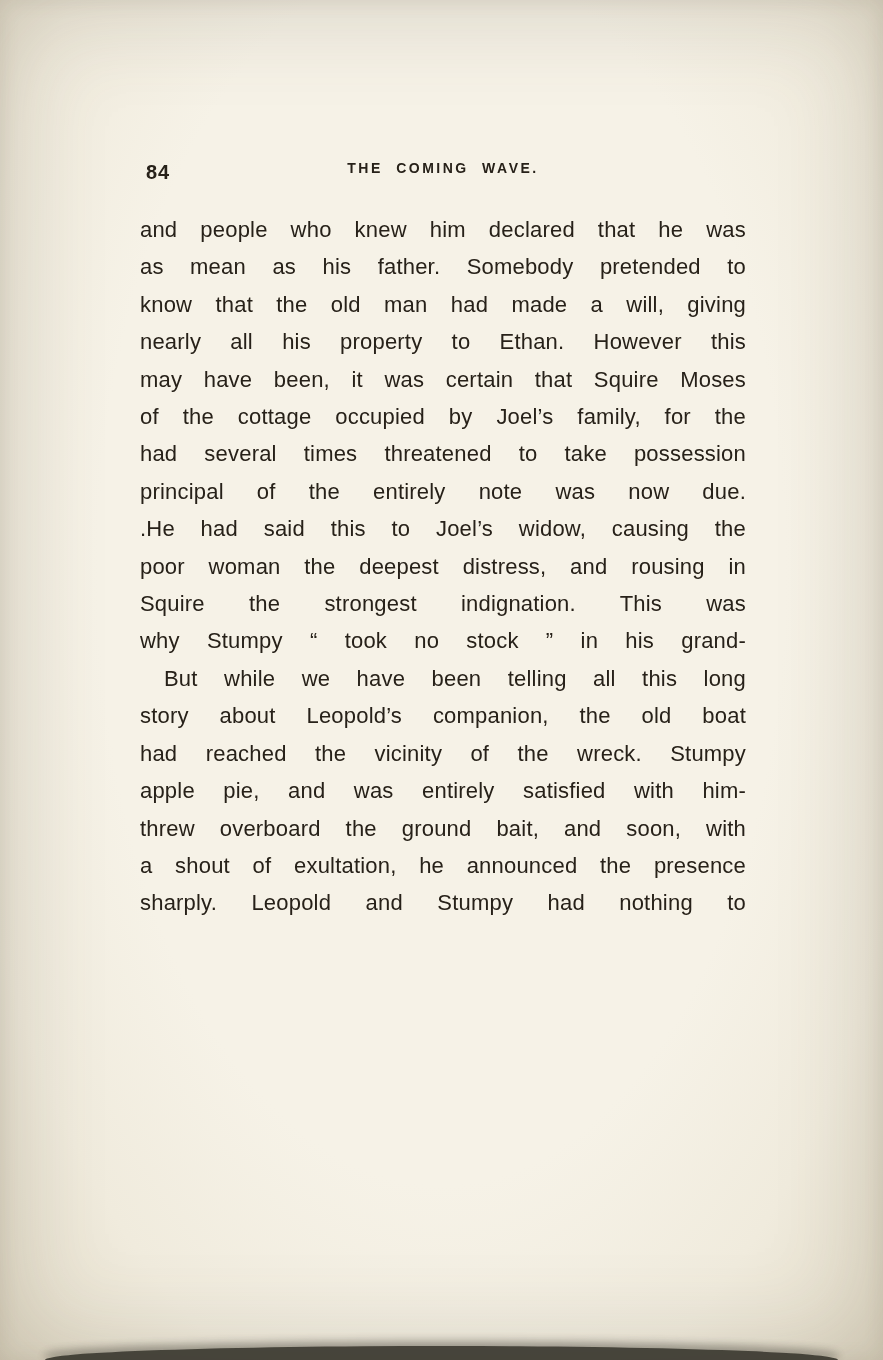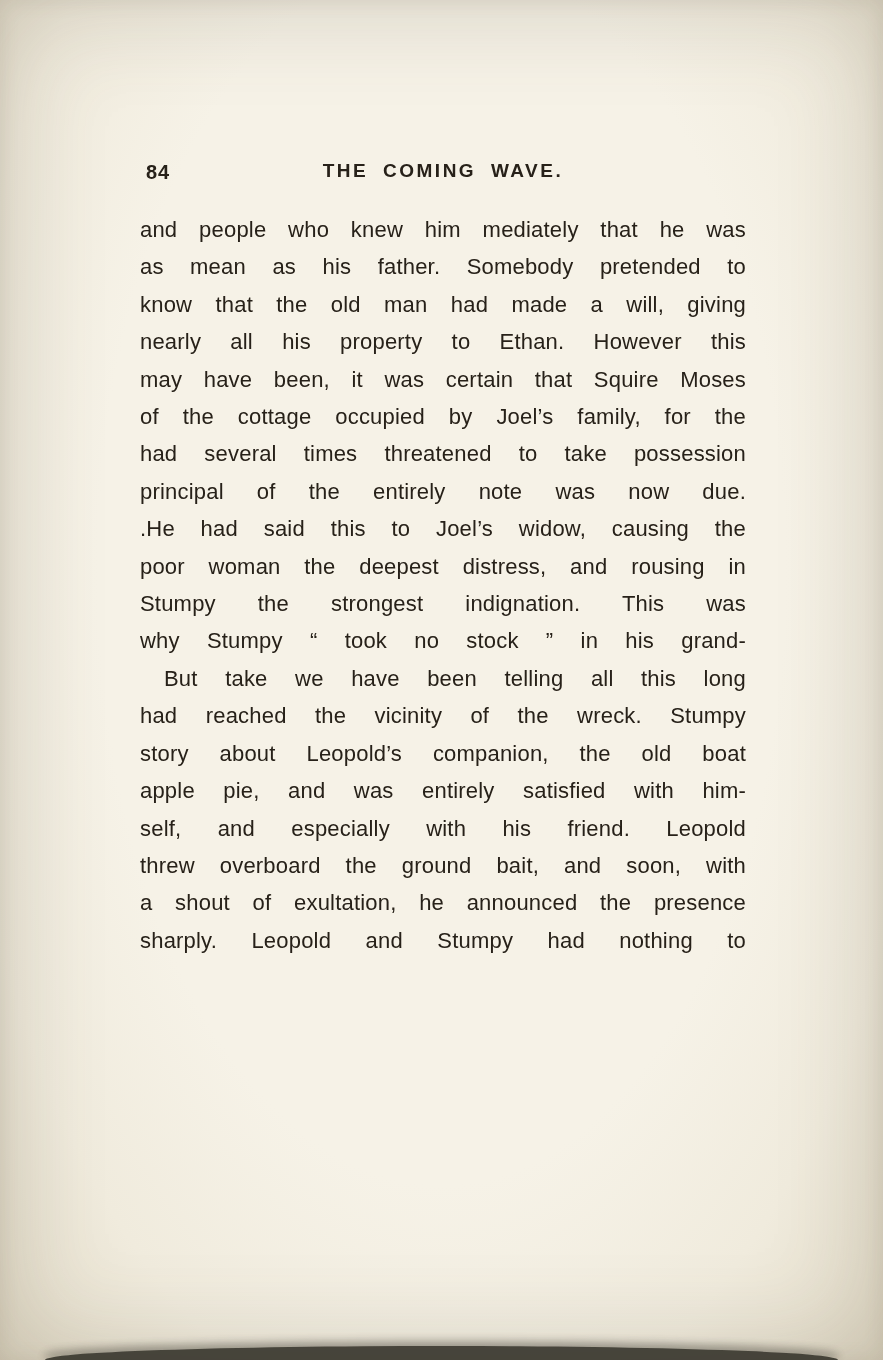--- a/index.html
+++ b/index.html
@@ -30,21 +30,21 @@
     left: 6px;
     top: 1px;
     font-weight: bold;
     font-size: 20px;
     letter-spacing: 1px;
   }
   .running-title {
     display: block;
     text-align: center;
     font-weight: bold;
-    font-size: 19px;
+    font-size: 14px;
     letter-spacing: 2.5px;
     word-spacing: 7px;
   }
   .text-block {
     position: absolute;
     top: 211px;
     left: 140px;
     width: 606px;
     font-size: 22px;
   }
@@ -80,39 +80,38 @@
 
 <div class="page">
 
   <header class="running-head">
     <span class="page-num">84</span>
     <span class="running-title">THE COMING WAVE.</span>
   </header>
 
   <main class="text-block" id="paragraphs">
       <div class="paragraph">
-        <div class="line">and people who knew him mediately that he was</div>
+        <div class="line">and people who knew him declared that he was</div>
         <div class="line">as mean as his father. Somebody pretended to</div>
         <div class="line">know that the old man had made a will, giving</div>
         <div class="line">nearly all his property to Ethan. However this</div>
         <div class="line">may have been, it was certain that Squire Moses</div>
         <div class="line">of the cottage occupied by Joel’s family, for the</div>
         <div class="line">had several times threatened to take possession</div>
         <div class="line">principal of the entirely note was now due.</div>
         <div class="line">.He had said this to Joel’s widow, causing the</div>
         <div class="line">poor woman the deepest distress, and rousing in</div>
-        <div class="line">Stumpy the strongest indignation. This was</div>
+        <div class="line">Squire the strongest indignation. This was</div>
         <div class="line">why Stumpy “ took no stock ” in his grand-</div>
       </div>
       <div class="paragraph">
-        <div class="line indent">But take we have been telling all this long</div>
+        <div class="line indent">But while we have been telling all this long</div>
+        <div class="line">story about Leopold’s companion, the old boat</div>
         <div class="line">had reached the vicinity of the wreck. Stumpy</div>
-        <div class="line">story about Leopold’s companion, the old boat</div>
         <div class="line">apple pie, and was entirely satisfied with him-</div>
-        <div class="line">self, and especially with his friend. Leopold</div>
         <div class="line">threw overboard the ground bait, and soon, with</div>
         <div class="line">a shout of exultation, he announced the presence</div>
         <div class="line">sharply. Leopold and Stumpy had nothing to</div>
       </div>
     </main>
 
   <div class="scan-edge-bottom"></div>
 
 </div>
 

